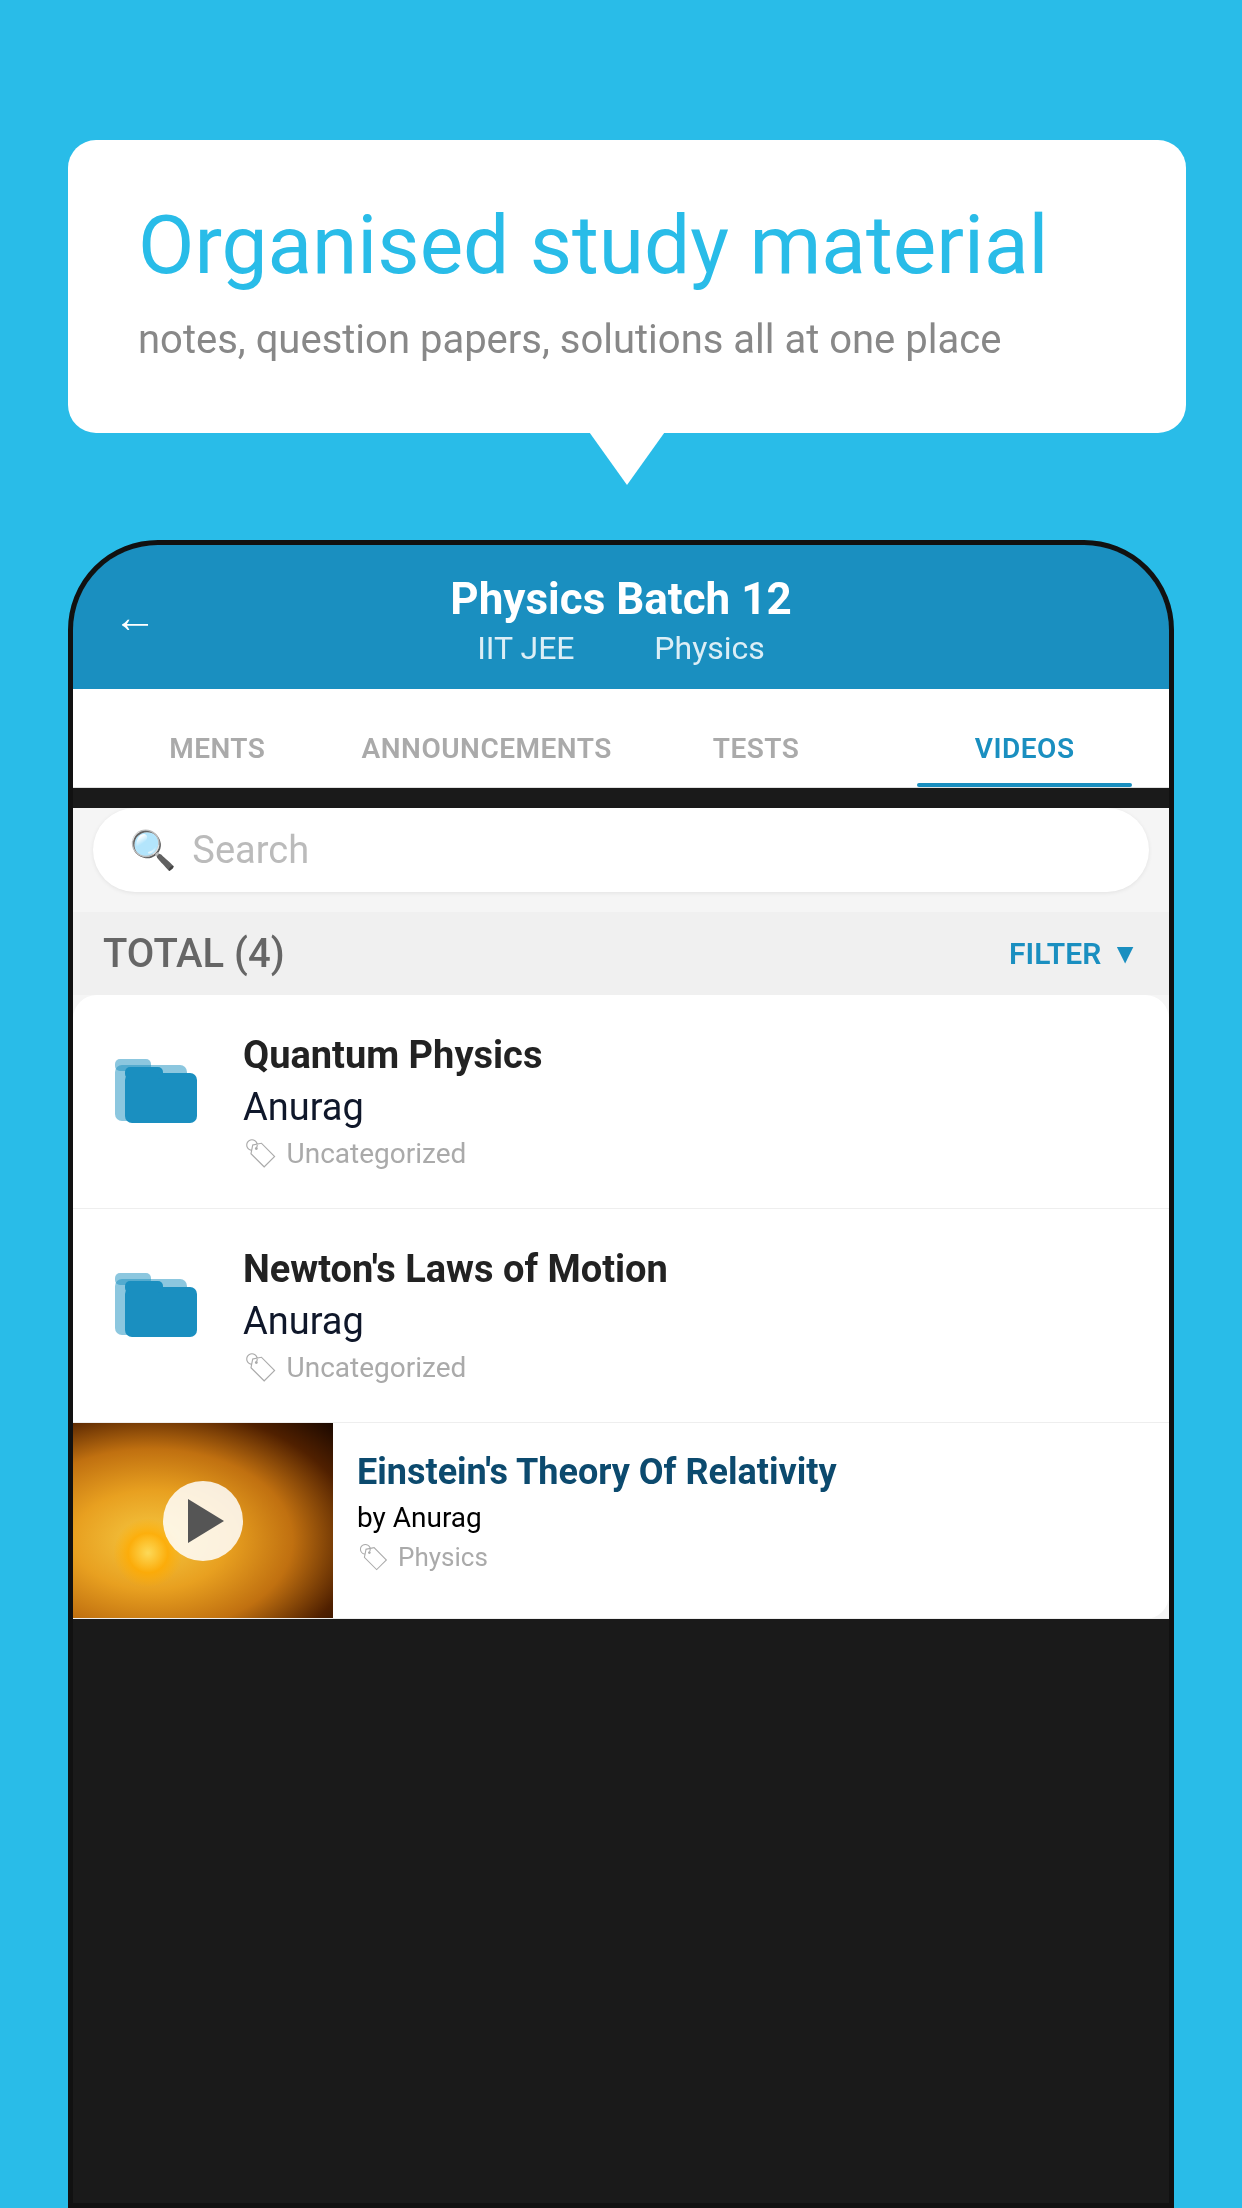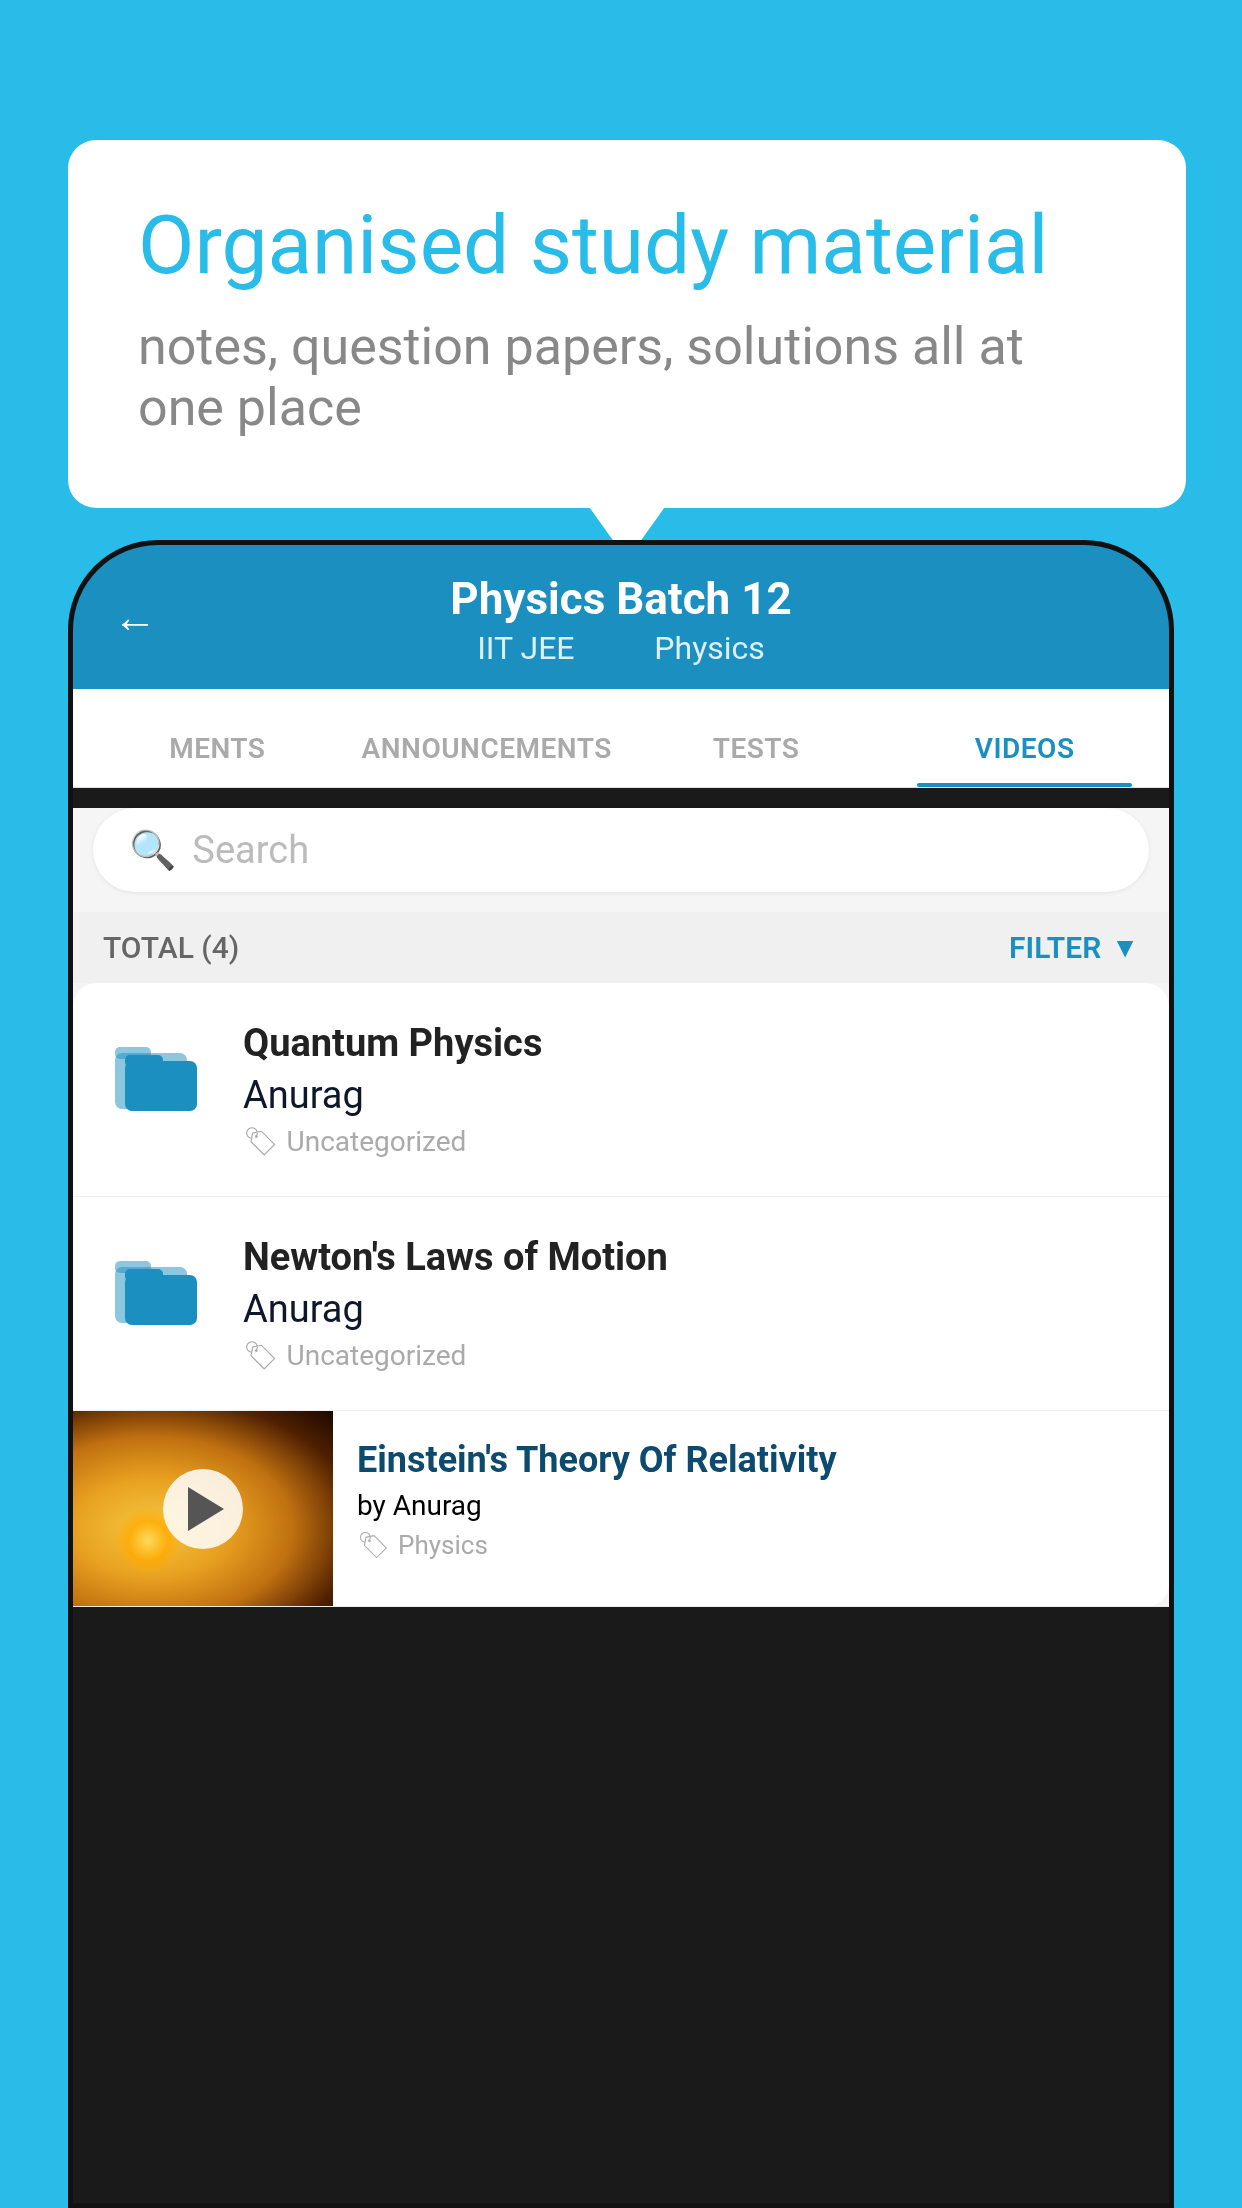--- a/index.html
+++ b/index.html
@@ -44,21 +44,21 @@
     .bubble-title {
       color: #29bce8;
       font-size: 82px;
       font-weight: 400;
       line-height: 1.1;
       margin-bottom: 26px;
     }
 
     .bubble-subtitle {
       color: #888;
-      font-size: 52px;
+      font-size: 40px;
       font-weight: 400;
     }
 
     
     .phone-frame {
       position: absolute;
       top: 540px;
       left: 68px;
       right: 68px;
       bottom: 0;
@@ -204,21 +204,21 @@
     .filter-row {
       background: #f0f0f0;
       display: flex;
       align-items: center;
       justify-content: space-between;
       padding: 18px 30px;
     }
 
     .total-label {
       color: #666;
-      font-size: 30px;
+      font-size: 40px;
       font-weight: 500;
     }
 
     .filter-btn {
       color: #1a8fc0;
       font-size: 30px;
       font-weight: 600;
       display: flex;
       align-items: center;
       gap: 10px;

